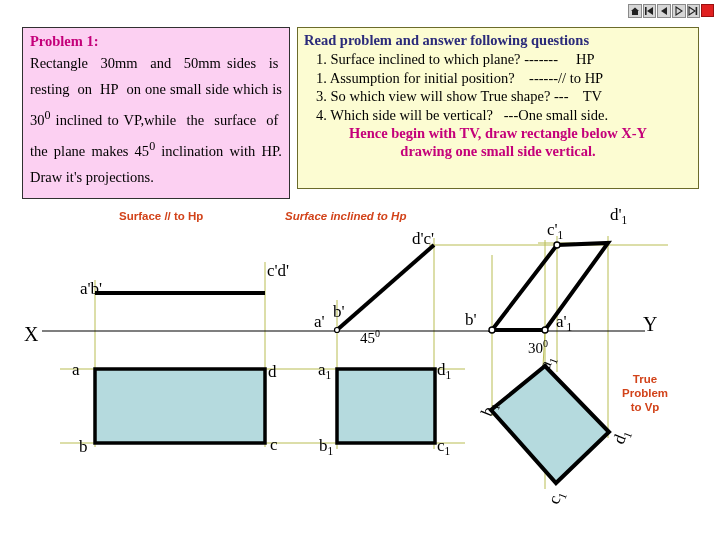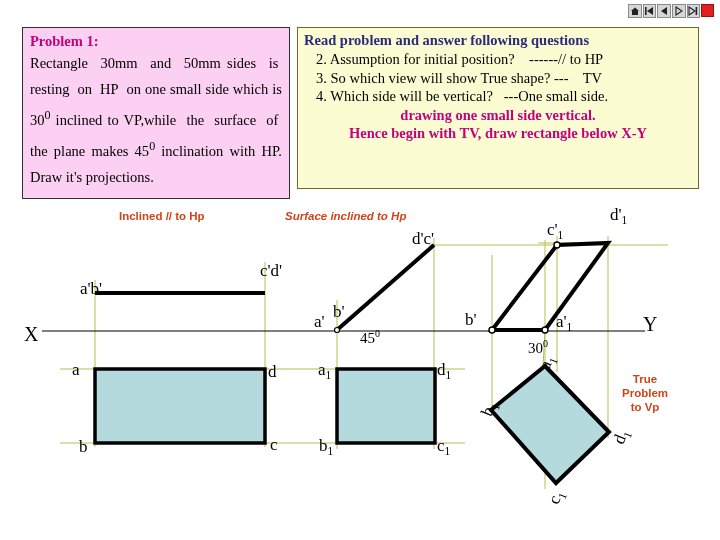--- a/index.html
+++ b/index.html
@@ -132,25 +132,26 @@
     <div class="tb-stop"></div>
   </div>
 
   <div id="problem-box">
     <div id="problem-title">Problem 1:</div>
     <div id="problem-text">Rectangle&nbsp; 30mm&nbsp; and&nbsp; 50mm sides&nbsp; is&nbsp; resting&nbsp; on&nbsp; HP&nbsp; on one small side which is 30<sup>0</sup> inclined to VP,while&nbsp; the&nbsp; surface&nbsp; of&nbsp; the plane makes 45<sup>0</sup> inclination with HP. Draw it's projections.</div>
   </div>
 
   <div id="questions-box">
     <div id="q-head">Read problem and answer following questions</div>
-    <div class="q-line">2. Assumption for initial position?    ------// to HP</div>
+    <div class="q-line">1. Surface inclined to which plane? -------     HP</div>
+    <div class="q-line">1. Assumption for initial position?    ------// to HP</div>
     <div class="q-line">3. So which view will show True shape? ---    TV</div>
     <div class="q-line">4. Which side will be vertical?   ---One small side.</div>
+    <div class="q-foot">Hence begin with TV, draw rectangle below X-Y</div>
     <div class="q-foot">drawing one small side vertical.</div>
-    <div class="q-foot">Hence begin with TV, draw rectangle below X-Y</div>
   </div>
 
   <svg class="draw">
     <g id="projectors">
         <line x1="95" y1="280" x2="95" y2="447" stroke="#b9bd53" stroke-width="1"></line>
         <line x1="265" y1="262" x2="265" y2="447" stroke="#b9bd53" stroke-width="1"></line>
         <line x1="60" y1="369" x2="465" y2="369" stroke="#b9bd53" stroke-width="1"></line>
         <line x1="60" y1="443" x2="465" y2="443" stroke="#b9bd53" stroke-width="1"></line>
         <line x1="337" y1="300" x2="337" y2="449" stroke="#b9bd53" stroke-width="1"></line>
         <line x1="434" y1="238" x2="434" y2="449" stroke="#b9bd53" stroke-width="1"></line>
@@ -170,28 +171,28 @@
         <rect x="337" y="369" width="98" height="74" fill="#b5dade" stroke="#000000" stroke-width="3.5"></rect>
         <polygon points="492,330 545,330 608,243 557,245" fill="none" stroke="#000000" stroke-width="4" stroke-linejoin="miter"></polygon>
         <polygon points="545,366 609,432 556,483 491,410" fill="#b5dade" stroke="#000000" stroke-width="4" stroke-linejoin="miter"></polygon>
         <circle cx="492" cy="330" r="3" fill="#fff" stroke="#000000" stroke-width="1.4"></circle>
         <circle cx="545" cy="330" r="3" fill="#fff" stroke="#000000" stroke-width="1.4"></circle>
         <circle cx="557" cy="245" r="3" fill="#fff" stroke="#000000" stroke-width="1.4"></circle>
         <circle cx="337" cy="330" r="2.5" fill="#fff" stroke="#000000" stroke-width="1.2"></circle>
       </g>
   </svg>
 
-  <div class="hdr" id="hdr0" style="left: 119px; top: 210px;">Inclined // to Hp</div>
+  <div class="hdr" id="hdr0" style="left: 119px; top: 210px;">Surface // to Hp</div>
   <div class="hdr" id="hdr1" style="left: 285px; top: 210px; font-style: italic;">Surface inclined to Hp</div>
 
   <div class="lbl axis" style="left:24px;top:326px;">X</div>
   <div class="lbl axis" style="left:643px;top:316px;">Y</div>
 
   <div class="lbl" style="left:80px;top:280px;">a'b'</div>
-  <div class="lbl" style="left:260px;top:262px;">c'd'</div>
+  <div class="lbl" style="left:267px;top:262px;">c'd'</div>
   <div class="lbl" style="left:72px;top:361px;">a</div>
   <div class="lbl" style="left:79px;top:438px;">b</div>
   <div class="lbl" style="left:270px;top:436px;">c</div>
   <div class="lbl" style="left:268px;top:363px;">d</div>
 
   <div class="lbl" style="left:314px;top:313px;">a'</div>
   <div class="lbl" style="left:333px;top:303px;">b'</div>
   <div class="lbl" style="left:412px;top:230px;">d'c'</div>
   <div class="lbl" id="s2-a1" style="left: 318px; top: 361px;">a<span class="sb">1</span></div>
   <div class="lbl" id="s2-b1" style="left: 319px; top: 437px;">b<span class="sb">1</span></div>

